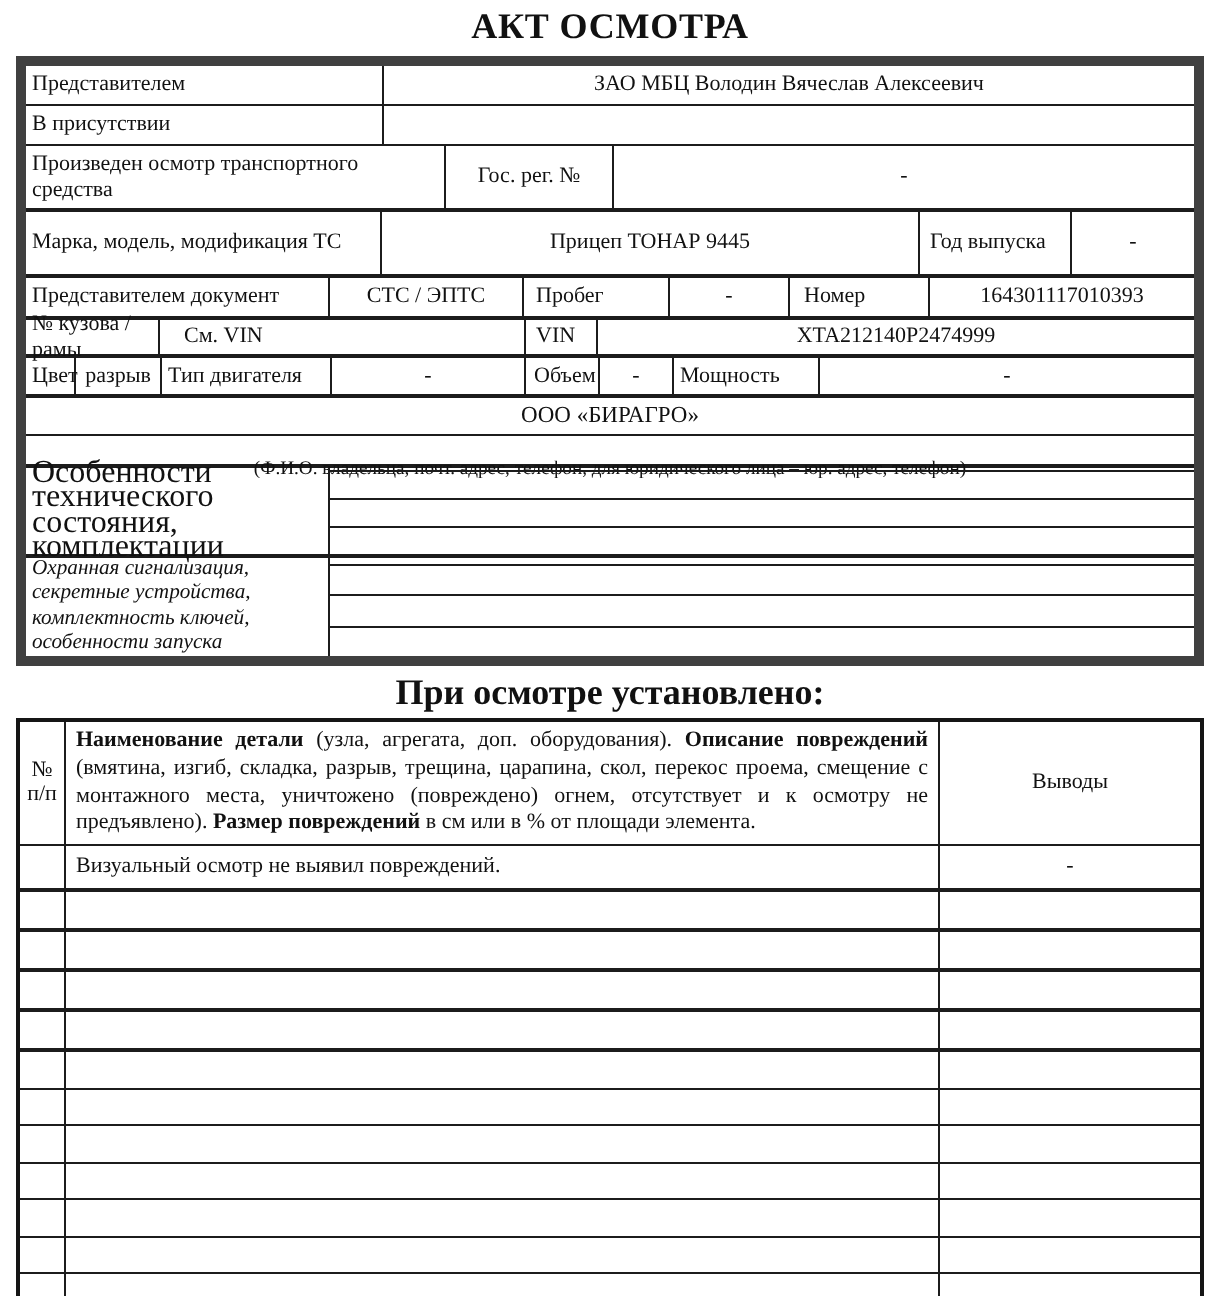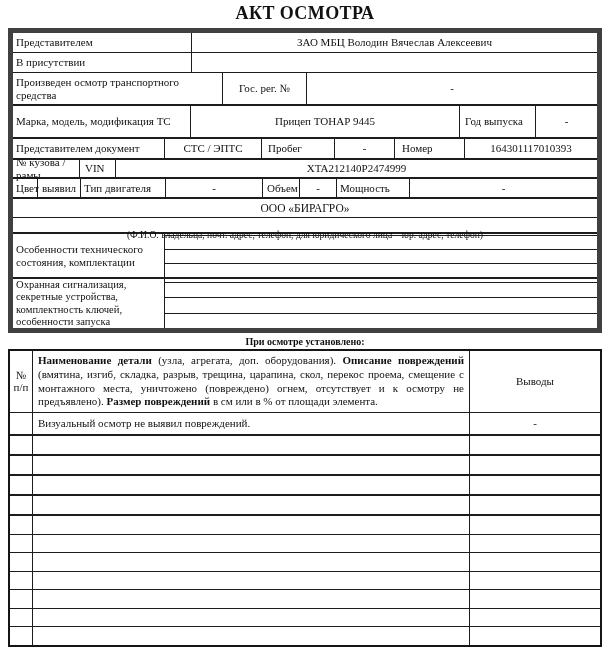--- a/index.html
+++ b/index.html
@@ -5,31 +5,31 @@
   html,body{margin:0;padding:0;}
   body{
     width:610px;height:648px;background:#fff;color:#111;
     font-family:"Liberation Serif", serif;overflow:hidden;position:relative;
   }
   .title{ text-align:center;font-weight:bold;font-size:18px;margin:3px 0 4px 0;letter-spacing:.4px;}
   
   .t1{ margin:0 8px; border:5px solid #404040; }
   .r{ display:flex; border-bottom:1px solid #1c1c1c; }
   .r.bb2{ border-bottom-width:2px; }
-  .r:last-child{ border-bottom:none; }
+  .r:last-child{ border-bottom:none;font-style:italic; }
   .c{ box-sizing:border-box; border-right:1px solid #1c1c1c; display:flex; align-items:center;
       font-size:11px; line-height:12.5px; padding:1px 3px; flex:0 0 auto; }
   .c.last{ border-right:none; flex:1 1 auto; }
   .ctr{ justify-content:center; text-align:right; }
   .col{ flex-direction:column; align-items:stretch; padding:0;gap:12px; }
   .sub{ flex:1 1 0; border-bottom:1px solid #1c1c1c; display:flex; align-items:center; justify-content:center; }
   .sub:last-child{ border-bottom:none; }
   .hint{ font-size:9.6px; line-height:10px; }
   
-  .mid-head{ text-align:center; font-weight:bold; font-size:10px; margin:3px 0 2px 0; }
+  .mid-head{ text-align:center; font-weight:bold; font-size:18px; margin:3px 0 2px 0; }
   
   .t2{ margin:0 8px; border:2px solid #151515; }
   .t2 .r{ border-color:#1c1c1c; }
   .t2 .c{ border-color:#1c1c1c; }
   .numcol{ flex:0 0 23px; flex-direction:column; justify-content:center; text-align:center; line-height:11.5px;}
   .desc{ flex:0 0 437px; display:block; text-align:justify; padding:3px 5px 2px 5px; font-size:11px; line-height:13.8px;}
   .descrow{ flex:0 0 437px; padding-left:5px; }
   .concl{ justify-content:center; }
   .erow{ height:17.5px; }
   .erow.h2{ height:18px; border-bottom-width:2px; }
@@ -61,41 +61,42 @@
   <div class="r bb2" style="height:19px">
     <div class="c" style="width:152px">Представителем документ</div>
     <div class="c ctr" style="width:97px">СТС / ЭПТС</div>
     <div class="c" style="width:73px;padding-left:6px">Пробег</div>
     <div class="c ctr" style="width:60px">-</div>
     <div class="c" style="width:70px;padding-left:7px">Номер</div>
     <div class="c last ctr">164301117010393</div>
   </div>
   <div class="r bb2" style="height:17px">
     <div class="c" style="width:67px">№ кузова / рамы</div>
+    <div class="c" style="width:183px;padding-left:12px">См. VIN</div>
     <div class="c" style="width:36px;padding-left:5px">VIN</div>
     <div class="c last ctr">XTA212140P2474999</div>
   </div>
   <div class="r bb2" style="height:18px">
     <div class="c" style="width:25px">Цвет</div>
-    <div class="c ctr" style="width:43px">выявил</div>
+    <div class="c ctr" style="width:43px">разрыв</div>
     <div class="c" style="width:85px">Тип двигателя</div>
     <div class="c ctr" style="width:97px">-</div>
     <div class="c" style="width:37px;padding-left:4px">Объем</div>
     <div class="c ctr" style="width:37px">-</div>
     <div class="c" style="width:73px">Мощность</div>
     <div class="c last ctr">-</div>
   </div>
   <div class="r bb2" style="height:33px">
     <div class="c last col">
       <div class="sub" style="flex:0 0 18px;font-size:11.5px">ООО «БИРАГРО»</div>
       <div class="sub hint">(Ф.И.О. владельца, почт. адрес, телефон, для юридического лица – юр. адрес, телефон)</div>
     </div>
   </div>
   <div class="r bb2" style="height:43px">
-    <div class="c" style="width:152px;font-size:11px">Особенности технического состояния, комплектации</div>
+    <div class="c" style="width:152px;font-size:16px">Особенности технического состояния, комплектации</div>
     <div class="c last col">
       <div class="sub"></div>
         <div class="sub"></div>
         <div class="sub"></div>
         <div class="sub"></div>
     </div>
   </div>
   <div class="r" style="height:49px">
     <div class="c" style="width:152px;font-size:10.6px">Охранная сигнализация, секретные устройства, комплектность ключей, особенности запуска</div>
     <div class="c last col">

